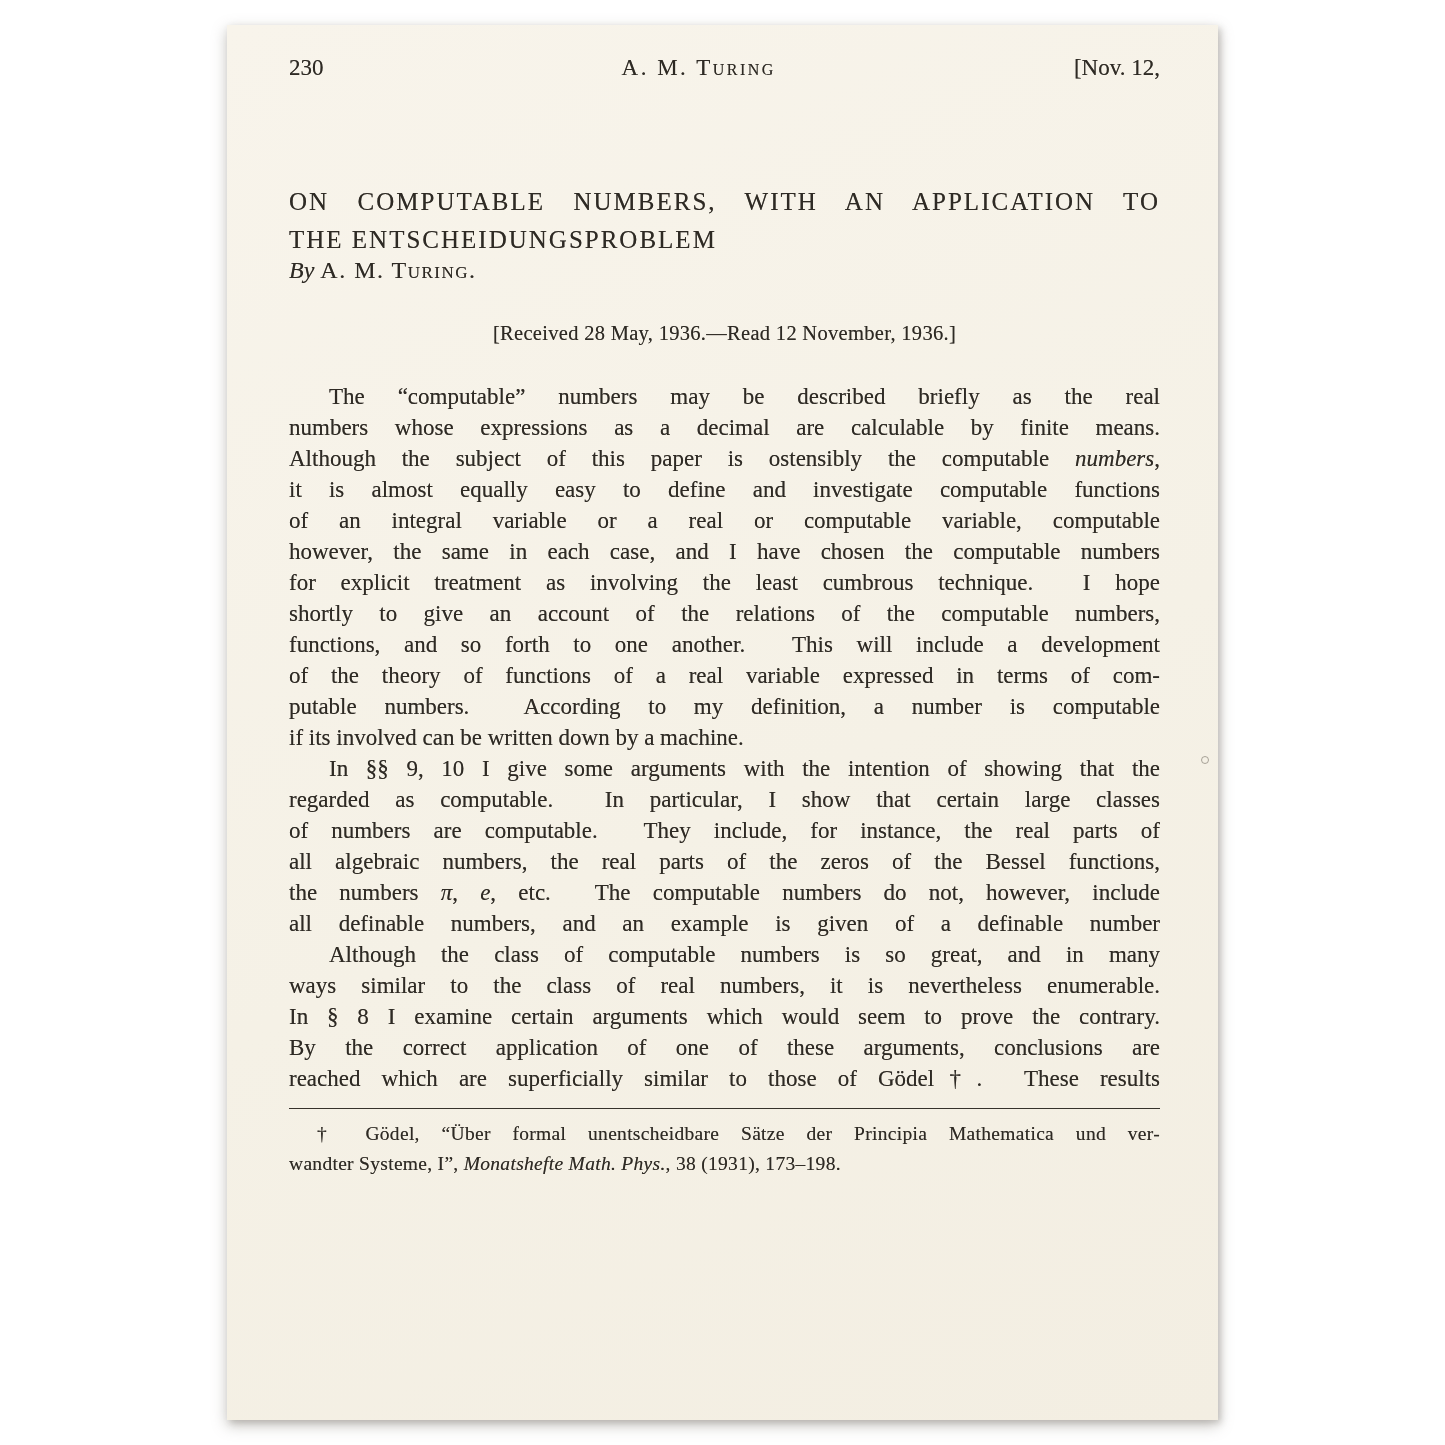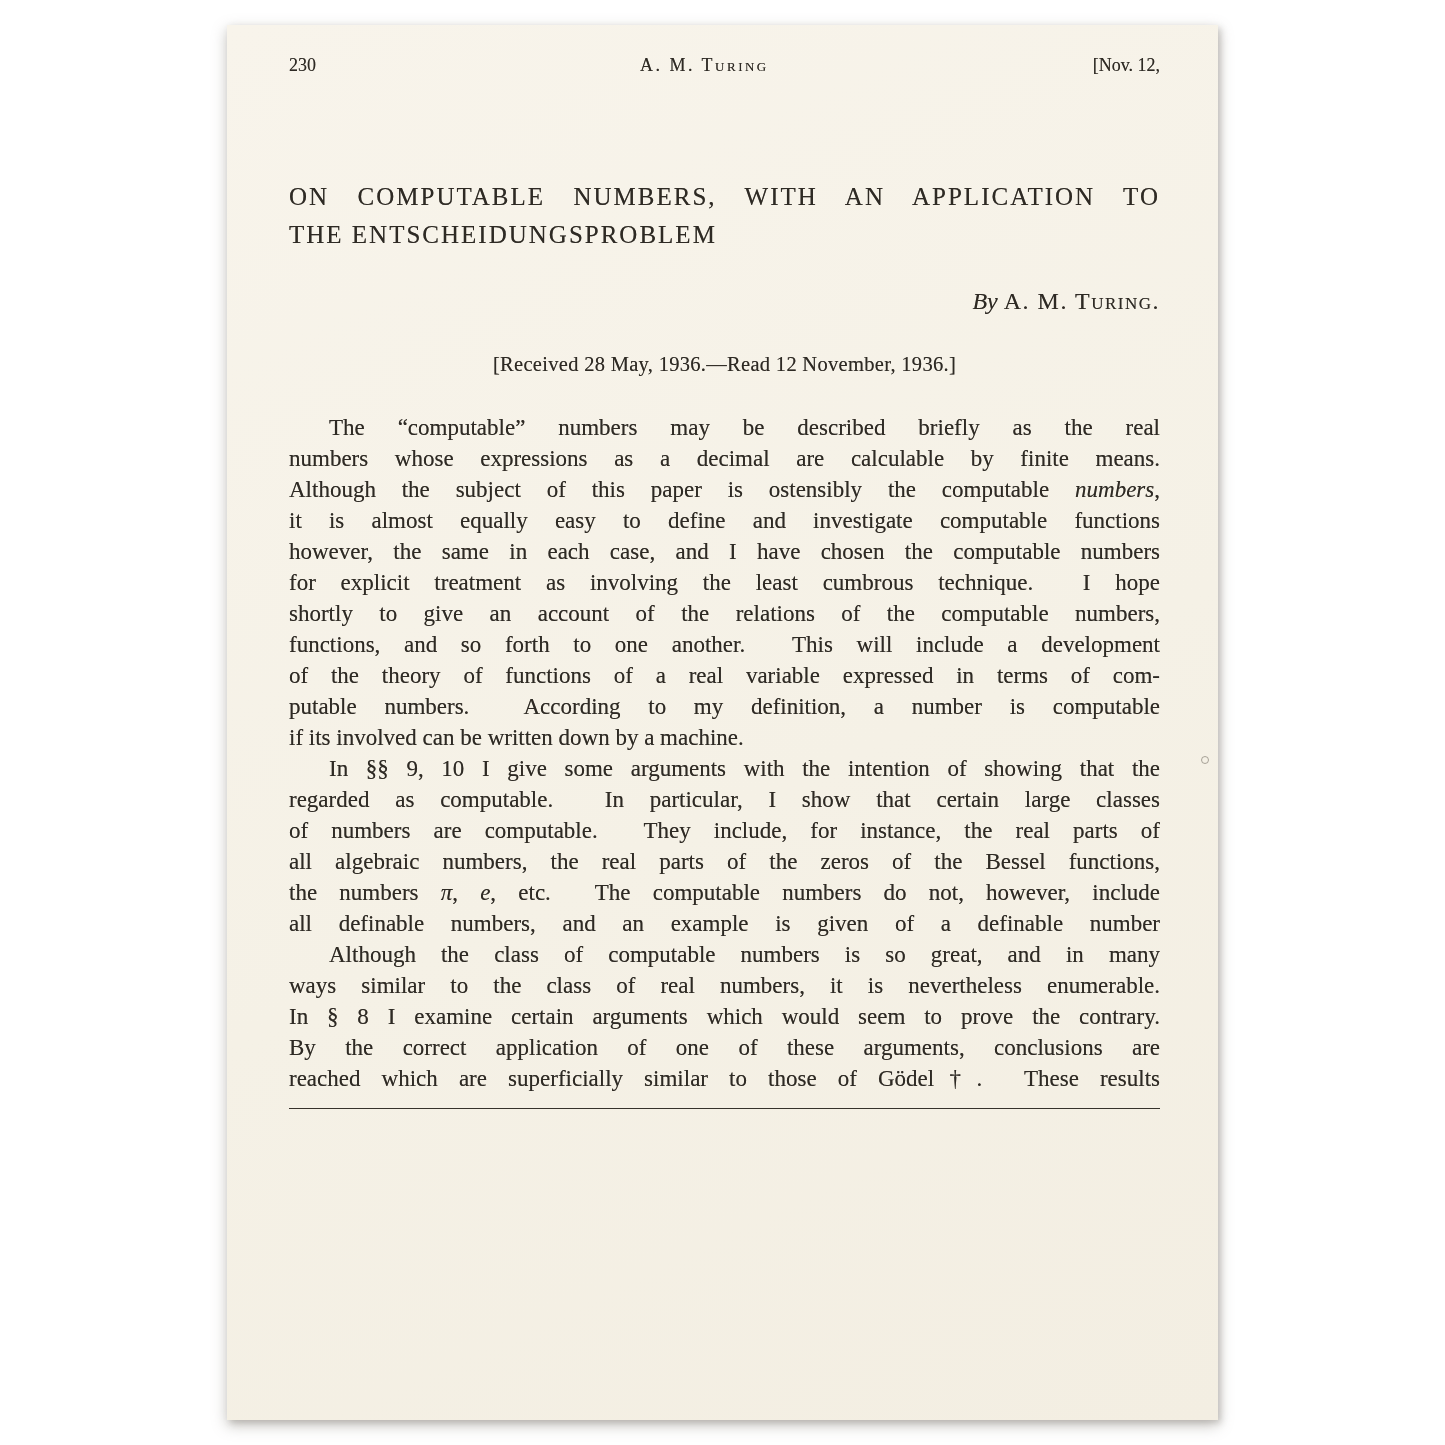--- a/index.html
+++ b/index.html
@@ -17,33 +17,33 @@
     background:linear-gradient(155deg,#f8f4eb 0%,#f5f1e6 55%,#f3eee2 100%);
     box-shadow:0 5px 14px rgba(110,105,95,.40), 3px 3px 6px rgba(110,105,95,.25);
   }
   .ink{text-shadow:0 0 .5px rgba(46,42,36,.55);}
   .sc{font-variant:small-caps;}
 
   
   .pheader{
     padding-top:30px;
     display:flex;justify-content:space-between;align-items:flex-start;
-    font-size:18px;
+    font-size:23px;
   }
   .running-title{letter-spacing:2.5px;}
 
   
   .ptitle{margin-top:104px;font-size:25px;letter-spacing:2px;line-height:34px;}
   .tline{white-space:nowrap;}
   .tline.jfull{text-align:justify;height:34px;overflow:hidden;white-space:normal;}
   .tline.jfull::after{content:"";display:inline-block;width:100%;height:0;}
   .tline.centered{text-align:left;margin-top:4px;}
 
   
-  .byline{margin-top:36px;text-align:right;font-size:24px;}
+  .byline{text-align:left;font-size:24px;}
   .byline .sc{letter-spacing:1.5px;}
 
   
   .received{margin-top:38px;text-align:center;font-size:20.5px;letter-spacing:.3px;}
 
   
   .bodytext{margin-top:36px;font-size:23px;line-height:31px;}
   .bline{height:31px;overflow:hidden;text-align:justify;}
   .bline.indent{text-indent:40px;}
   .bline::after{content:"";display:inline-block;width:100%;height:0;}
@@ -85,20 +85,21 @@
     <div class="byline"><i>By</i> <span class="sc">A. M. Turing.</span></div>
 
     <div class="received">[Received 28 May, 1936.—Read 12 November, 1936.]</div>
 
     <div class="bodytext">
 
     <div class="bline indent">The “computable” numbers may be described briefly as the real</div>
         <div class="bline">numbers whose expressions as a decimal are calculable by finite means.</div>
         <div class="bline">Although the subject of this paper is ostensibly the computable <i>numbers</i>,</div>
         <div class="bline">it is almost equally easy to define and investigate computable functions</div>
+        <div class="bline">of an integral variable or a real or computable variable, computable</div>
         <div class="bline">however, the same in each case, and I have chosen the computable numbers</div>
         <div class="bline">for explicit treatment as involving the least cumbrous technique.&nbsp; I hope</div>
         <div class="bline">shortly to give an account of the relations of the computable numbers,</div>
         <div class="bline">functions, and so forth to one another.&nbsp; This will include a development</div>
         <div class="bline">of the theory of functions of a real variable expressed in terms of com-</div>
         <div class="bline">putable numbers.&nbsp; According to my definition, a number is computable</div>
         <div class="bline last">if its involved can be written down by a machine.</div>
         <div class="bline indent">In §§ 9, 10 I give some arguments with the intention of showing that the</div>
         <div class="bline">regarded as computable.&nbsp; In particular, I show that certain large classes</div>
         <div class="bline">of numbers are computable.&nbsp; They include, for instance, the real parts of</div>
@@ -107,17 +108,22 @@
         <div class="bline">all definable numbers, and an example is given of a definable number</div>
         <div class="bline indent">Although the class of computable numbers is so great, and in many</div>
         <div class="bline">ways similar to the class of real numbers, it is nevertheless enumerable.</div>
         <div class="bline">In § 8 I examine certain arguments which would seem to prove the contrary.</div>
         <div class="bline">By the correct application of one of these arguments, conclusions are</div>
         <div class="bline">reached which are superficially similar to those of Gödel†.&nbsp; These results</div>
       </div>
 
     <div class="frule"></div>
 
+    <div class="footnote">
+
+    <div class="fline indent">† Gödel, “Über formal unentscheidbare Sätze der Principia Mathematica und ver-</div>
+        <div class="fline last">wandter Systeme, I”, <i>Monatshefte Math. Phys.</i>, 38 (1931), 173–198.</div>
+      </div>
 
     <div class="speck"></div>
 
   </div>
 </div>
 
 </body></html>

